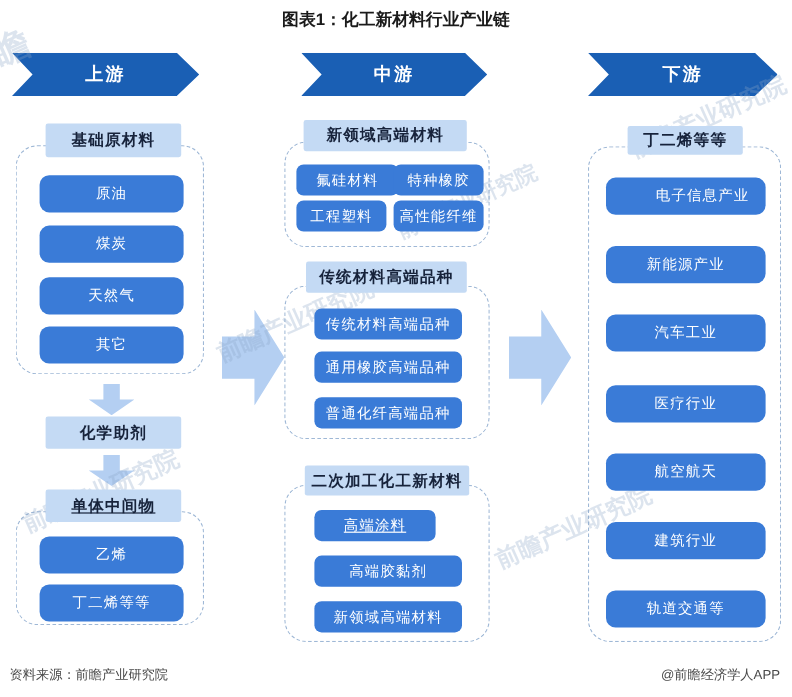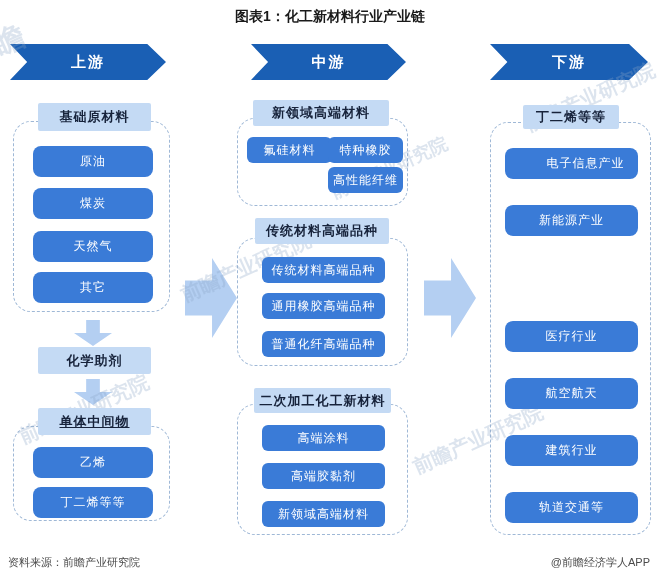--- a/index.html
+++ b/index.html
@@ -75,40 +75,42 @@
   <div class="lhead" style="left:38px;top:408px;width:113px;height:27px;text-decoration:underline;">单体中间物</div>
   <div class="ibox" style="left:33px;top:447px;width:120px;height:31px;">乙烯</div>
   <div class="ibox" style="left:33px;top:487px;width:120px;height:31px;">丁二烯等等</div>
 
   <div class="rarr" style="left:185px;top:258px;width:52px;height:80px;"></div>
 
   <div class="dashed" style="left:237px;top:118px;width:171px;height:88px;"></div>
   <div class="lhead" style="left:253px;top:100px;width:136px;height:26px;">新领域高端材料</div>
   <div class="ibox small" style="left:247px;top:137px;width:85px;height:26px;">氟硅材料</div>
   <div class="ibox small" style="left:328px;top:137px;width:75px;height:26px;">特种橡胶</div>
+  <div class="ibox small" style="left:247px;top:167px;width:75px;height:26px;">工程塑料</div>
   <div class="ibox small" style="left:328px;top:167px;width:75px;height:26px;">高性能纤维</div>
 
   <div class="dashed" style="left:237px;top:238px;width:171px;height:128px;"></div>
   <div class="lhead" style="left:255px;top:218px;width:134px;height:26px;">传统材料高端品种</div>
   <div class="ibox small" style="left:262px;top:257px;width:123px;height:26px;">传统材料高端品种</div>
   <div class="ibox small" style="left:262px;top:293px;width:123px;height:26px;">通用橡胶高端品种</div>
   <div class="ibox small" style="left:262px;top:331px;width:123px;height:26px;">普通化纤高端品种</div>
 
   <div class="dashed" style="left:237px;top:404px;width:171px;height:131px;"></div>
   <div class="lhead" style="left:254px;top:388px;width:137px;height:25px;">二次加工化工新材料</div>
-  <div class="ibox small" style="left:262px;top:425px;width:123px;height:26px;">高端涂料</div>
+  <div class="ibox small" style="left:262px;top:425px;width:101px;height:26px;text-decoration:underline;">高端涂料</div>
   <div class="ibox small" style="left:262px;top:463px;width:123px;height:26px;">高端胶黏剂</div>
   <div class="ibox small" style="left:262px;top:501px;width:123px;height:26px;">新领域高端材料</div>
 
   <div class="rarr" style="left:424px;top:258px;width:52px;height:80px;"></div>
 
   <div class="dashed" style="left:490px;top:122px;width:161px;height:413px;"></div>
   <div class="lhead" style="left:523px;top:105px;width:96px;height:24px;">丁二烯等等</div>
   <div class="ibox" style="left:505px;top:148px;width:133px;height:31px;padding-left:28px;">电子信息产业</div>
   <div class="ibox" style="left:505px;top:205px;width:133px;height:31px;">新能源产业</div>
+  <div class="ibox" style="left:505px;top:262px;width:133px;height:31px;">汽车工业</div>
   <div class="ibox" style="left:505px;top:321px;width:133px;height:31px;">医疗行业</div>
   <div class="ibox" style="left:505px;top:378px;width:133px;height:31px;">航空航天</div>
   <div class="ibox" style="left:505px;top:435px;width:133px;height:31px;">建筑行业</div>
   <div class="ibox" style="left:505px;top:492px;width:133px;height:31px;">轨道交通等</div>
 
   <div class="footer-src">资料来源：前瞻产业研究院</div>
   <div class="footer-credit">@前瞻经济学人APP</div>
 
 </div>
 

